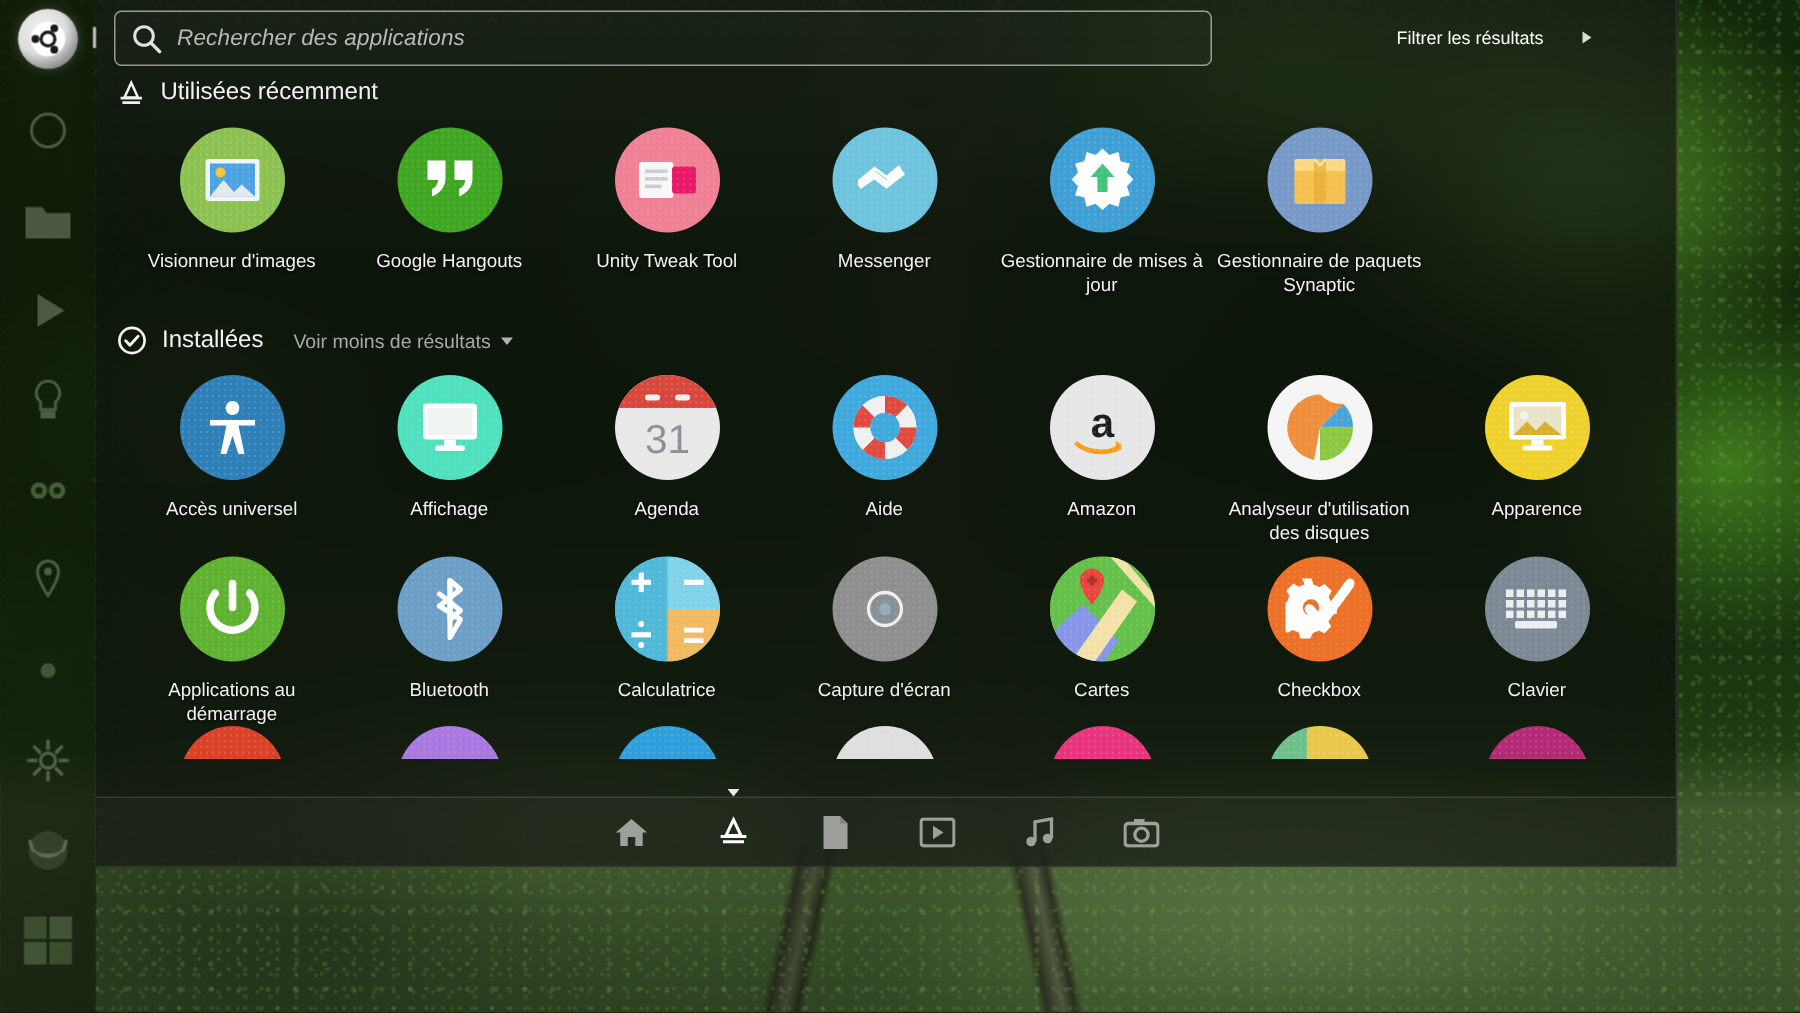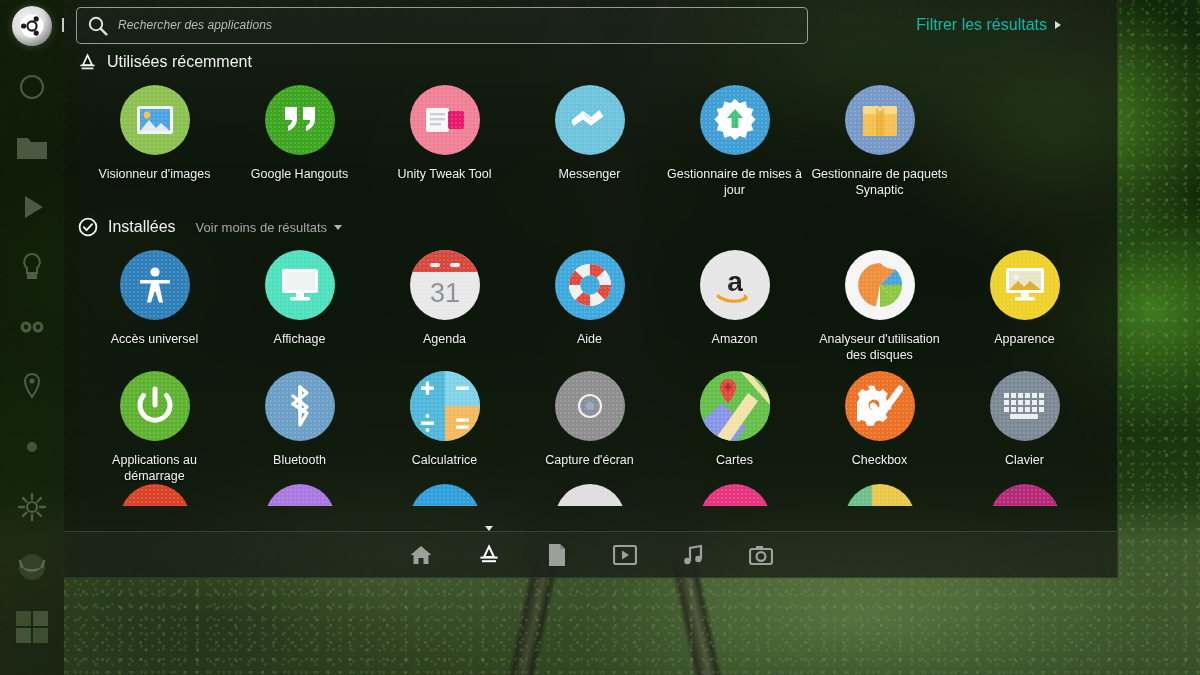--- a/index.html
+++ b/index.html
@@ -98,28 +98,28 @@
   #search-box{
     margin-left:12px; width:732px; height:37px;
     border:1px solid rgba(255,255,255,.55);
     border-radius:5px;
     display:flex; align-items:center;
     padding:0 10px;
     background:rgba(255,255,255,.02);
   }
   #search-box .magnifier{ flex:0 0 auto; margin-right:10px; display:flex; }
   #search-input-text{
-    font-size:12px; font-style:italic; color:#b9b9b9;
+    font-size:15px; font-style:italic; color:#b9b9b9;
     font-family:"Liberation Sans", sans-serif;
     letter-spacing:.1px;
   }
   #filter-results{
     margin-left:auto; margin-right:56px;
-    display:flex; align-items:center; gap:8px;
-    color:#14b8a6; font-size:16px;
+    display:flex; align-items:center; gap:26px;
+    color:#ffffff; font-size:12px;
   }
   #filter-results .tri{
     width:0;height:0;border-left:6px solid #dcdcdc;
     border-top:4.5px solid transparent;border-bottom:4.5px solid transparent;
   }
 
   
   .cat-header{
     display:flex; align-items:center; gap:10px;
     padding-left:14px; height:30px;

